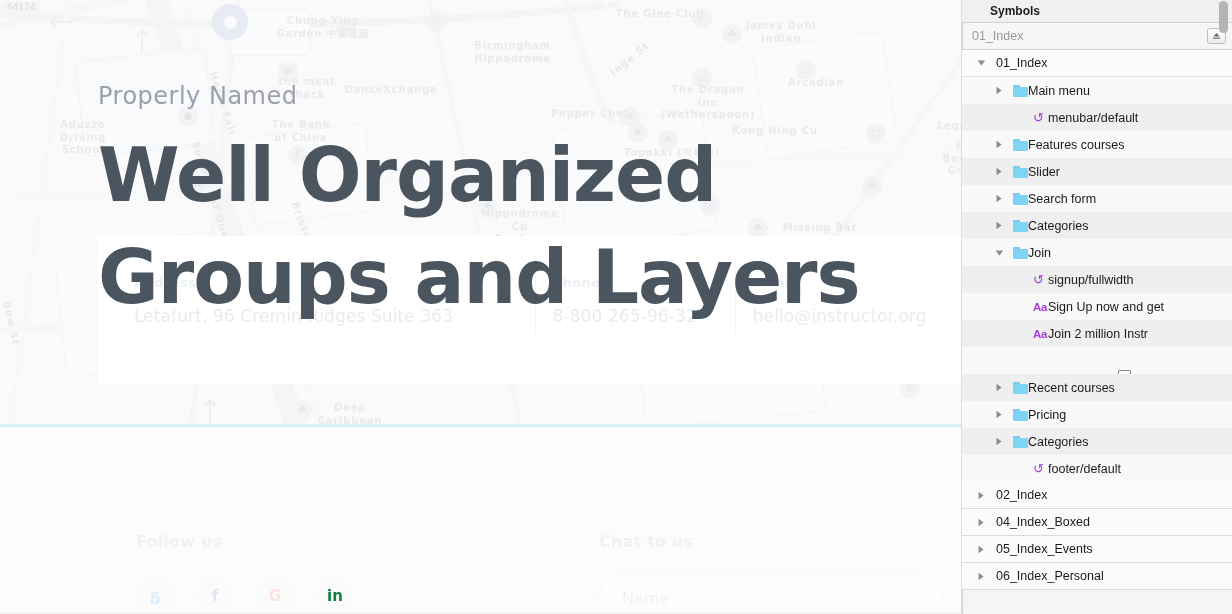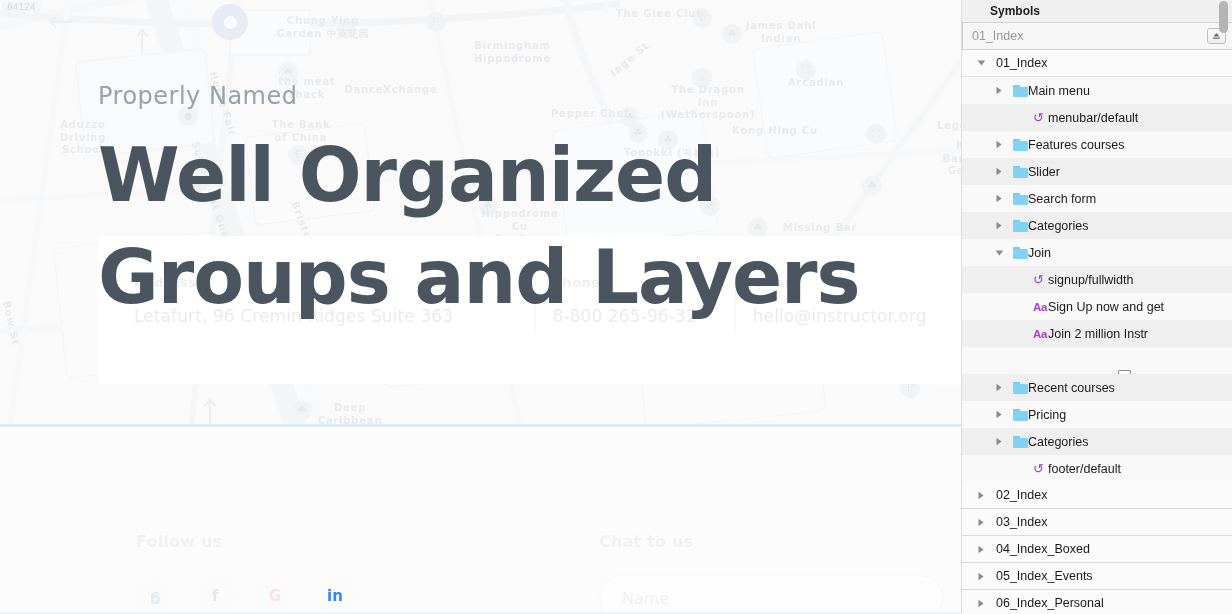--- a/index.html
+++ b/index.html
@@ -143,21 +143,21 @@
   .social {
     width: 38px; height: 38px; border-radius: 50%;
     background: #fbfbfc;
     display: flex; align-items: center; justify-content: center;
     font-family: "DejaVu Sans", sans-serif;
     font-size: 15px; font-weight: 700;
   }
   .social.tw { color: #dbeefb; }
   .social.fb { color: #e3e7f3; }
   .social.gp { color: #fbe2e0; }
-  .social.in { color: #3b82f6; }
+  .social.in { color: #15803d; }
   .name-field {
     margin-top: 24px;
     width: 344px; height: 46px;
     border: 1px solid #f7f8f9; border-radius: 24px;
     background: #fdfdfe;
     display: flex; align-items: center;
     padding-left: 22px;
     font-family: "DejaVu Sans", sans-serif;
     font-size: 16px; color: #f0f1f3;
   }
@@ -567,29 +567,20 @@
           <div style="width: 8px;"></div>
           <div class="row-label">02_Index</div>
         </div>
         <div class="row page" style="padding-left: 12px;">
           <div class="disclosure">
             <svg width="8" height="9" viewBox="0 0 8 9">
               <path d="M1.5 0.8 L6.6 4.5 L1.5 8.2 Z" fill="#8c8c8c"></path>
             </svg>
           </div>
           <div style="width: 8px;"></div>
-          <div class="row-label">03_Index</div>
-        </div>
-        <div class="row page" style="padding-left: 12px;">
-          <div class="disclosure">
-            <svg width="8" height="9" viewBox="0 0 8 9">
-              <path d="M1.5 0.8 L6.6 4.5 L1.5 8.2 Z" fill="#8c8c8c"></path>
-            </svg>
-          </div>
-          <div style="width: 8px;"></div>
           <div class="row-label">04_Index_Boxed</div>
         </div>
         <div class="row page" style="padding-left: 12px;">
           <div class="disclosure">
             <svg width="8" height="9" viewBox="0 0 8 9">
               <path d="M1.5 0.8 L6.6 4.5 L1.5 8.2 Z" fill="#8c8c8c"></path>
             </svg>
           </div>
           <div style="width: 8px;"></div>
           <div class="row-label">05_Index_Events</div>

